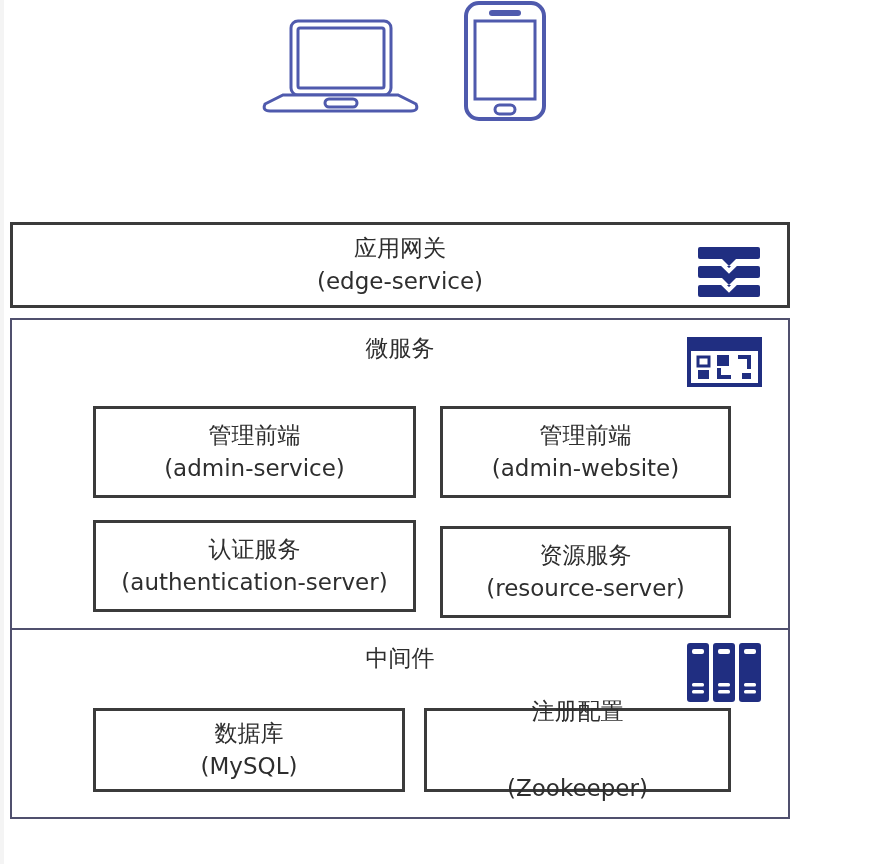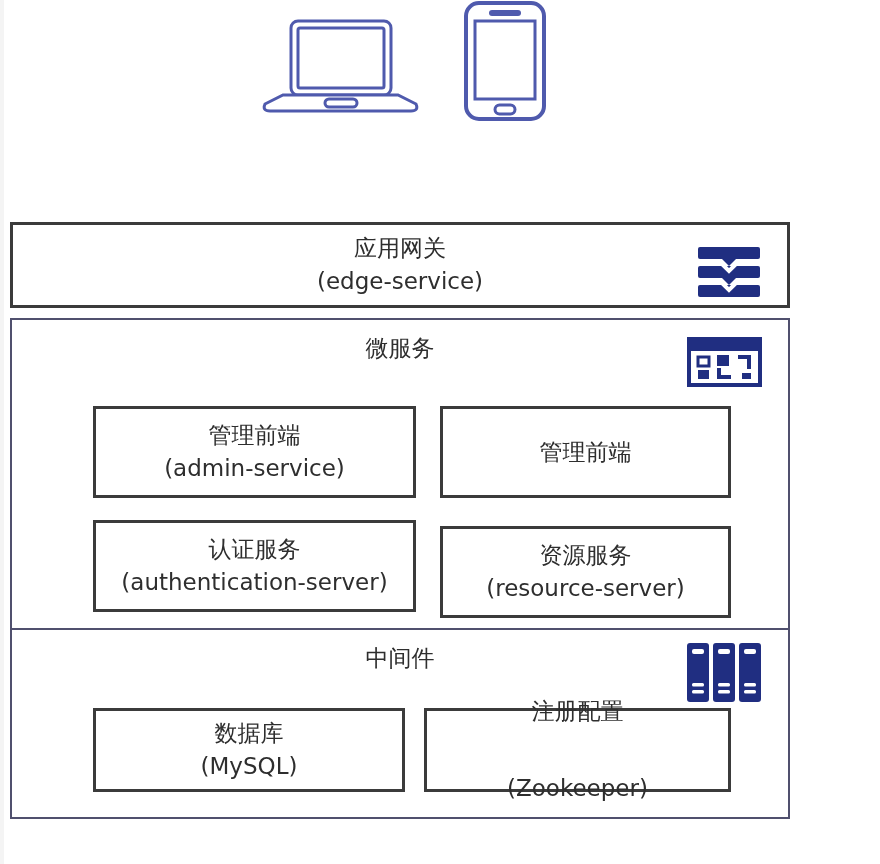--- a/index.html
+++ b/index.html
@@ -99,20 +99,21 @@
         <rect x="60" y="20" width="4" height="12"></rect>
         <rect x="55" y="36" width="9" height="6"></rect>
       </g>
     </svg>
     <div class="node" id="node-0">
       <div class="line">管理前端</div>
       <div class="line">(admin-service)</div>
     </div>
     <div class="node" id="node-1">
       <div class="line">管理前端</div>
+      <div class="line">(admin-website)</div>
     </div>
     <div class="node" id="node-2">
       <div class="line">认证服务</div>
       <div class="line">(authentication-server)</div>
     </div>
     <div class="node" id="node-3">
       <div class="line">资源服务</div>
       <div class="line">(resource-server)</div>
     </div>
   </div>

